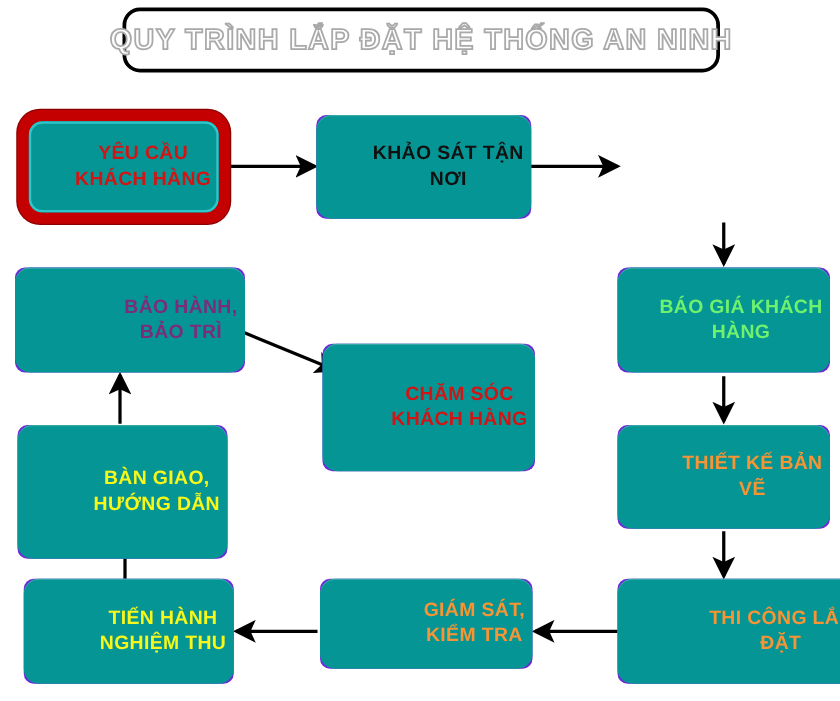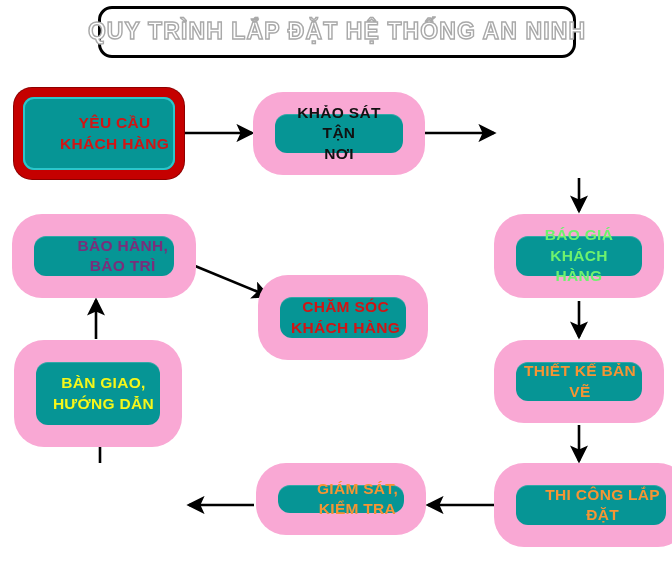--- a/index.html
+++ b/index.html
@@ -50,23 +50,23 @@
     text-shadow: 0 0 1px #bdbdbd;
     white-space: nowrap;
     box-sizing: border-box;
     padding-bottom: 2px;
   }
 
   
   .node {
     position: absolute;
     box-sizing: border-box;
-    border-radius: 30px;
-    background: #f9a8d4;           
-    padding: 22px;
+    border-radius: 8px;
+    background: #6d28d9;           
+    padding: 0;
     display: flex;
     align-items: center;
     justify-content: center;
   }
   .node .inner {
     width: 100%;
     height: 100%;
     border-radius: 12px;
     background: #069595;           
     display: flex;
@@ -200,32 +200,37 @@
       <div class="label t-orange">THI CÔNG LẮP<br>ĐẶT</div>
     </div>
   </div>
 
   <div class="node" style="left:256px;top:463px;width:170px;height:72px;">
     <div class="inner">
       <div class="label t-orange">GIÁM SÁT,<br>KIỂM TRA</div>
     </div>
   </div>
 
+  <div class="node" style="left:19px;top:463px;width:168px;height:84px;">
+    <div class="inner">
+      <div class="label t-yellow">TIẾN HÀNH<br>NGHIỆM THU</div>
+    </div>
+  </div>
 
   <div class="node" style="left:14px;top:340px;width:168px;height:107px;">
     <div class="inner">
       <div class="label t-yellow">BÀN GIAO,<br>HƯỚNG DẪN</div>
     </div>
   </div>
 
   <div class="node" style="left:12px;top:214px;width:184px;height:84px;">
     <div class="inner">
       <div class="label t-purple">BẢO HÀNH,<br>BẢO TRÌ</div>
     </div>
   </div>
 
-  <div class="node" style="left:258px;top:275px;width:170px;height:85px;">
+  <div class="node" style="left:258px;top:275px;width:170px;height:102px;">
     <div class="inner">
       <div class="label t-red">CHĂM SÓC<br>KHÁCH HÀNG</div>
     </div>
   </div>
 
 </div>
 
 </body></html>

